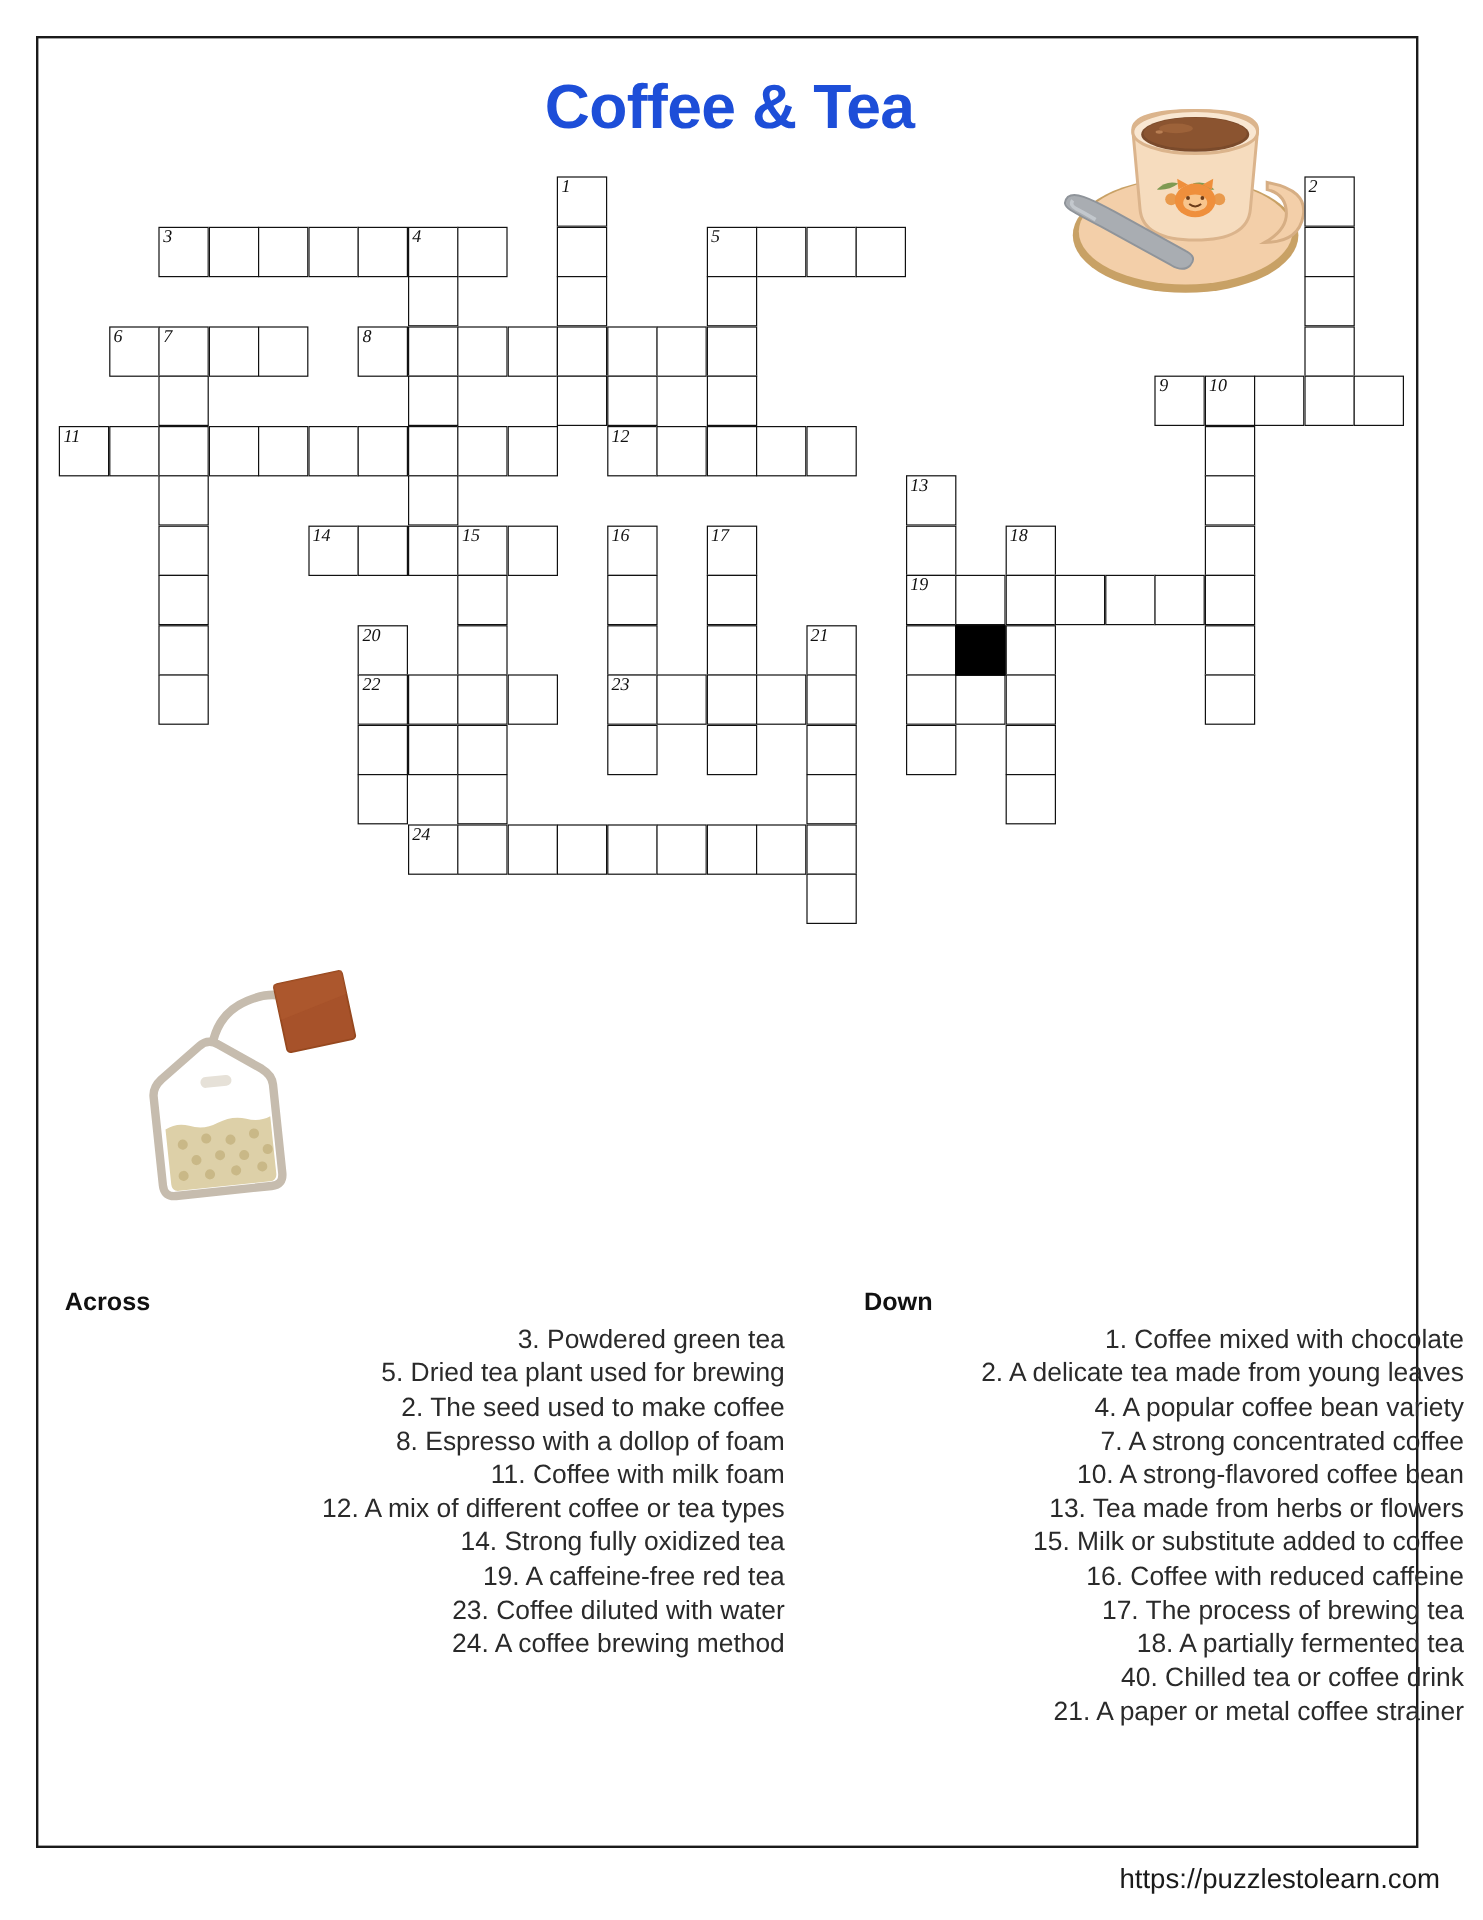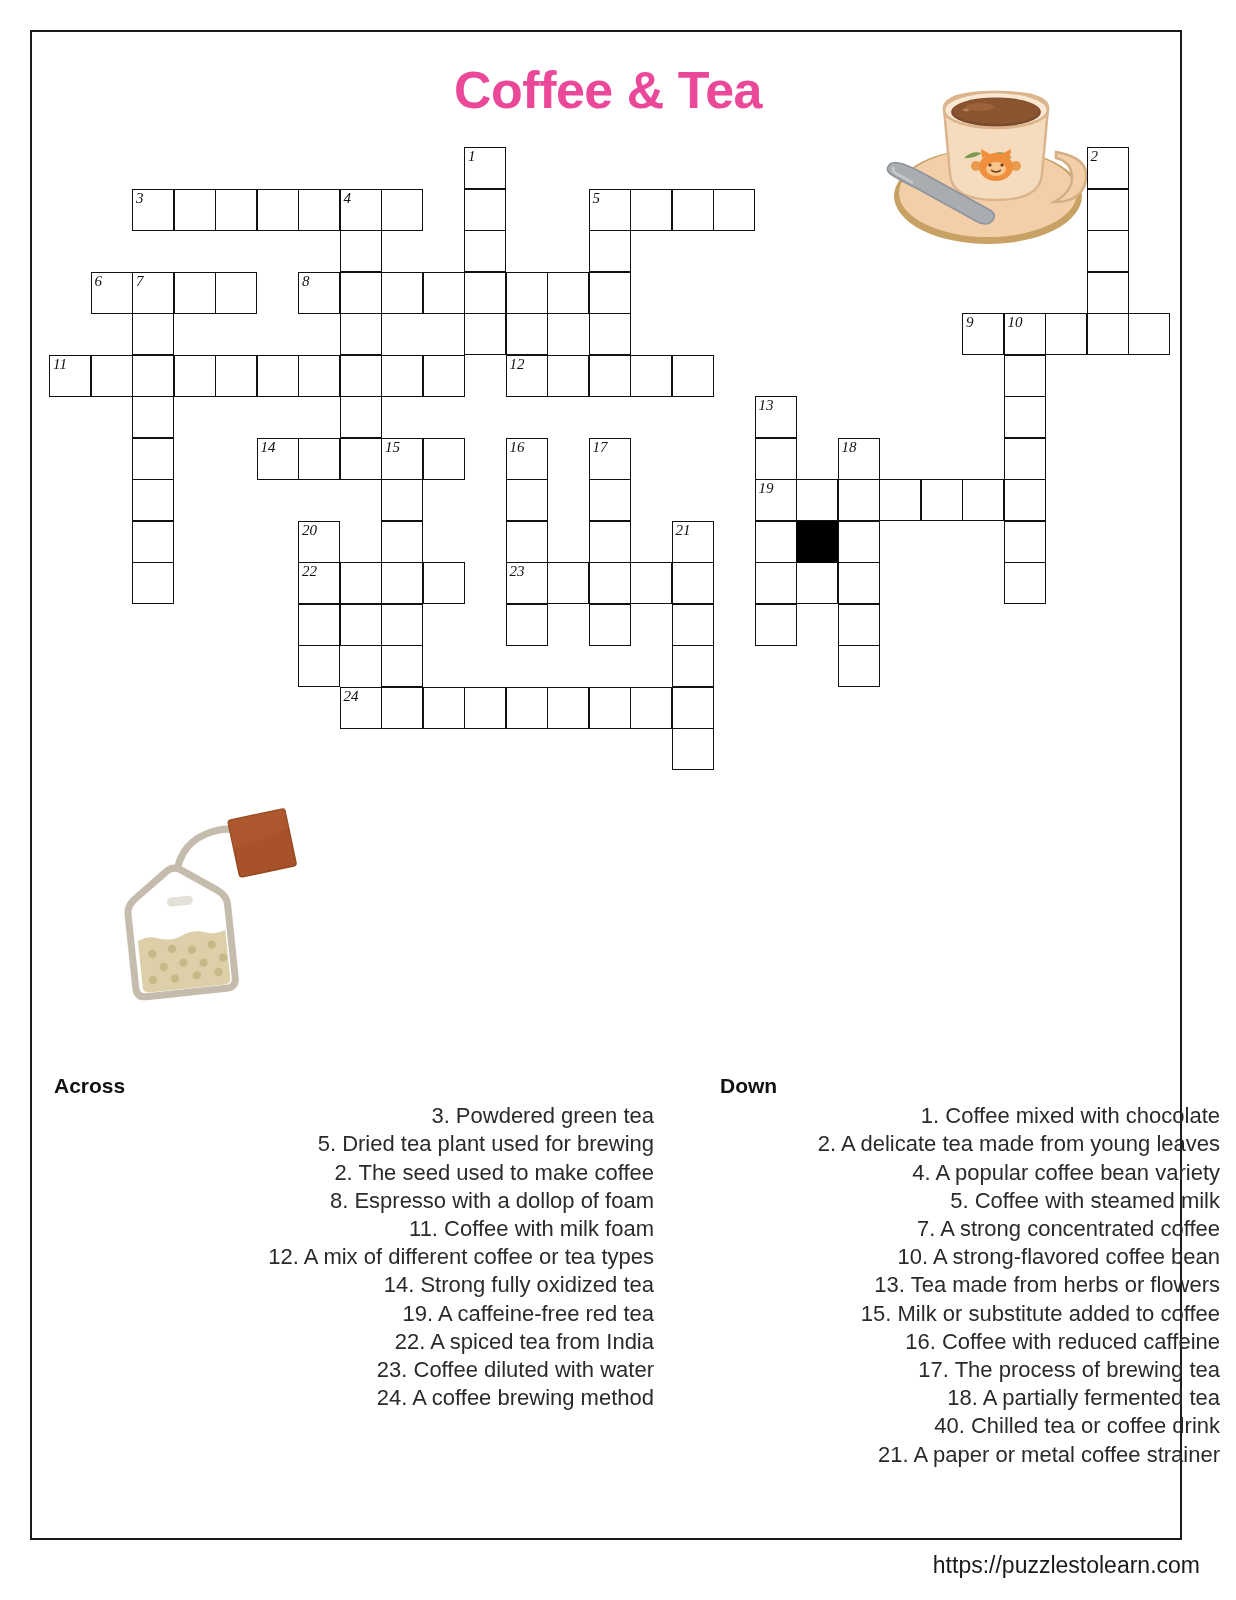--- a/index.html
+++ b/index.html
@@ -20,21 +20,21 @@
     border: 2px solid #1a1a1a;
     background: #ffffff;
   }
   #puzzle-title {
     position: absolute;
     left: 0; top: 28px;
     width: 1152px;
     text-align: center;
     font-size: 52px;
     font-weight: bold;
-    color: #ec4899;
+    color: #1d4ed8;
     letter-spacing: -0.5px;
     font-family: "Liberation Sans", sans-serif;
   }
 
   
   #grid-area {
     position: absolute;
     left: 17px; top: 115px;
     width: 1130px; height: 640px;
   }
@@ -350,33 +350,31 @@
     <div class="clue-heading">Across</div>
     <ul class="clue-list">
         <li class="clue-item">3. Powdered green tea</li>
         <li class="clue-item">5. Dried tea plant used for brewing</li>
         <li class="clue-item">2. The seed used to make coffee</li>
         <li class="clue-item">8. Espresso with a dollop of foam</li>
         <li class="clue-item">11. Coffee with milk foam</li>
         <li class="clue-item">12. A mix of different coffee or tea types</li>
         <li class="clue-item">14. Strong fully oxidized tea</li>
         <li class="clue-item">19. A caffeine-free red tea</li>
-        <li class="clue-item">22. A spiced tea from India</li>
         <li class="clue-item">23. Coffee diluted with water</li>
         <li class="clue-item">24. A coffee brewing method</li>
       </ul>
   </div>
 
   <div id="down-col" class="clue-col">
     <div class="clue-heading">Down</div>
     <ul class="clue-list">
         <li class="clue-item">1. Coffee mixed with chocolate</li>
         <li class="clue-item">2. A delicate tea made from young leaves</li>
         <li class="clue-item">4. A popular coffee bean variety</li>
-        <li class="clue-item">5. Coffee with steamed milk</li>
         <li class="clue-item">7. A strong concentrated coffee</li>
         <li class="clue-item">10. A strong-flavored coffee bean</li>
         <li class="clue-item">13. Tea made from herbs or flowers</li>
         <li class="clue-item">15. Milk or substitute added to coffee</li>
         <li class="clue-item">16. Coffee with reduced caffeine</li>
         <li class="clue-item">17. The process of brewing tea</li>
         <li class="clue-item">18. A partially fermented tea</li>
         <li class="clue-item">40. Chilled tea or coffee drink</li>
         <li class="clue-item">21. A paper or metal coffee strainer</li>
       </ul>

